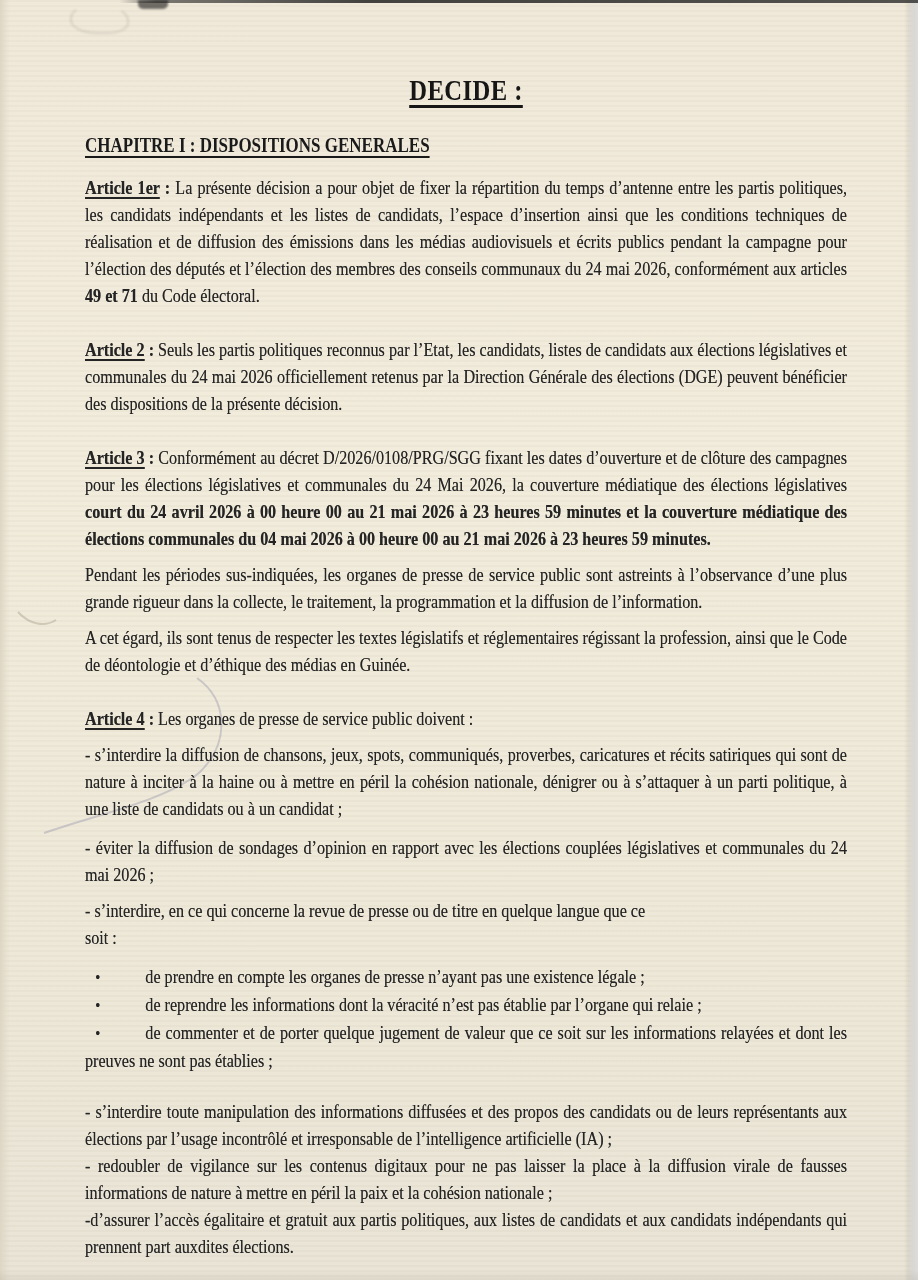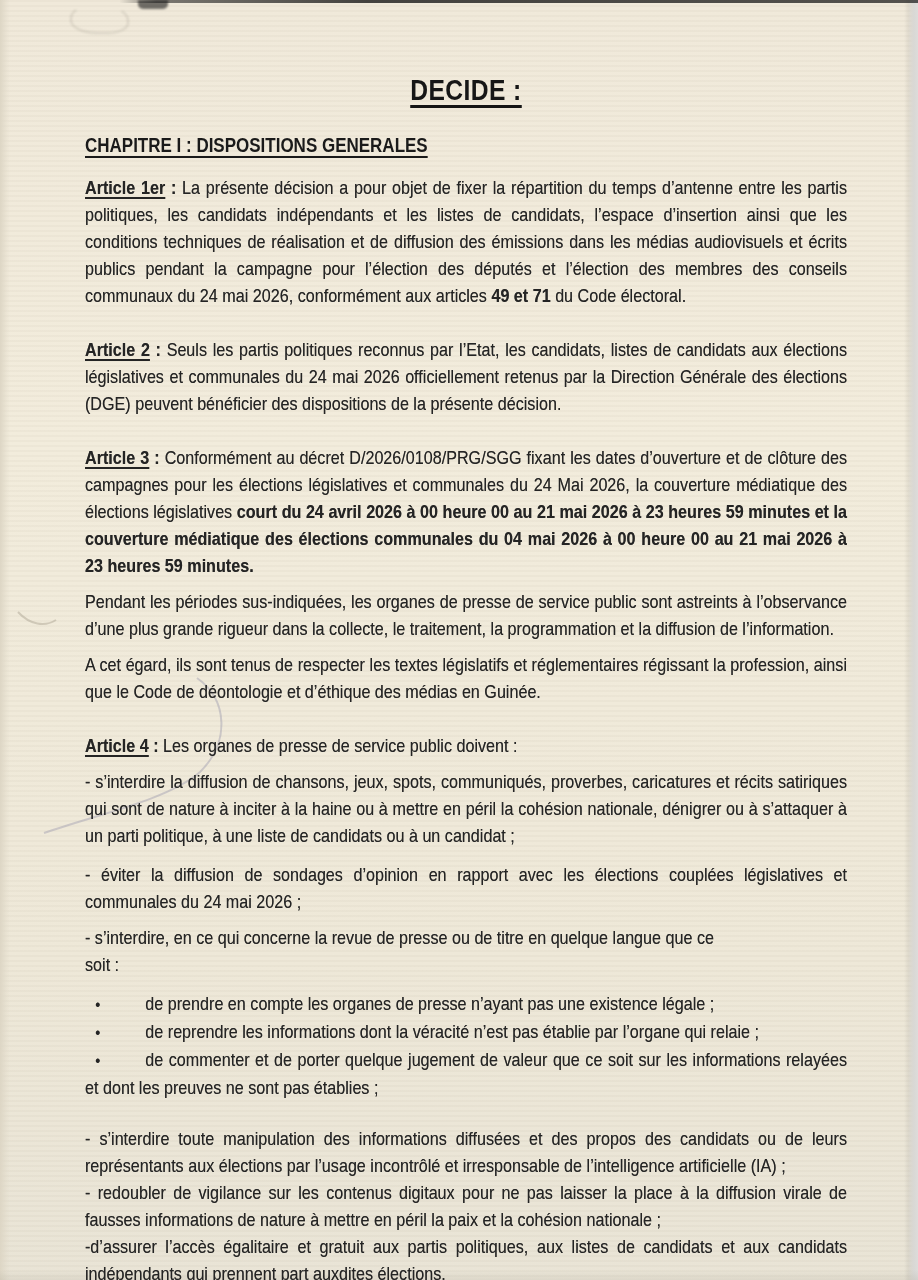--- a/index.html
+++ b/index.html
@@ -2,21 +2,21 @@
 <html><head>
 <meta charset="utf-8">
 <style>
   html,body { margin:0; padding:0; background:#cfcdc8; }
   .page {
     position:relative;
     width:918px; height:1280px;
     margin:0;
     overflow:hidden;
     background:linear-gradient(180deg,#f0e9da 0%,#f2ecdc 35%,#eee8d8 75%,#e9e4d6 100%);
-    font-family:Liberation Sans, sans-serif;
+    font-family:Liberation Serif, serif;
     color:#222;
   }
   .texture {
     position:absolute; inset:0; pointer-events:none;
     background:repeating-linear-gradient(180deg, rgba(125,112,88,0.045) 0 2px, rgba(0,0,0,0) 2px 5px);
   }
   .edge-top {
     position:absolute; top:0; left:0; width:100%; height:3px;
     background:linear-gradient(90deg, rgba(30,30,30,0) 0%, rgba(30,30,30,0) 13%,
       rgba(30,30,30,0.55) 17%, rgba(25,25,25,0.8) 40%, rgba(25,25,25,0.72) 100%);

